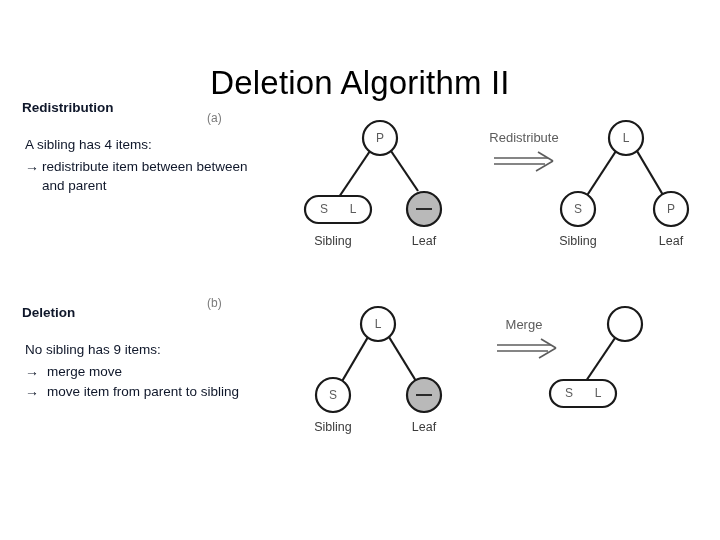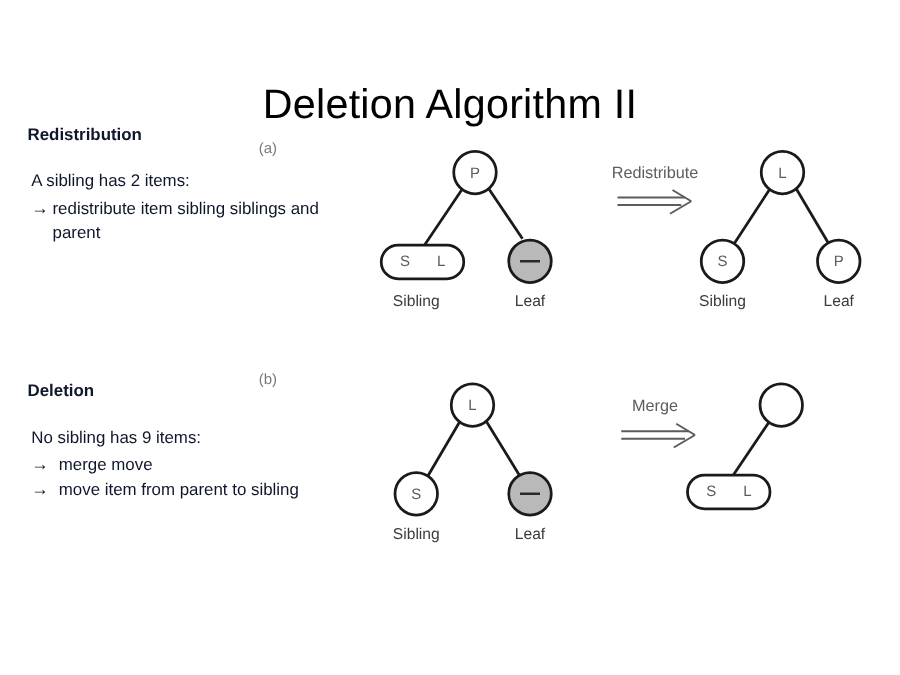--- a/index.html
+++ b/index.html
@@ -143,24 +143,24 @@
 </style>
 </head>
 <body>
 
 <div class="slide">
 
   <div id="slide-title">Deletion Algorithm II</div>
 
   <div class="text-block" id="block-redistribution">
     <div class="section-heading">Redistribution</div>
-    <div class="lead-line">A sibling has 2 items:</div>
+    <div class="lead-line">A sibling has 4 items:</div>
     <div class="bullet-row">
       <span class="bullet-arrow">→</span>
-      <span class="bullet-text">redistribute item sibling siblings and parent</span>
+      <span class="bullet-text">redistribute item between between and parent</span>
     </div>
   </div>
 
   <div class="text-block" id="block-merging">
     <div class="section-heading">Deletion</div>
     <div class="lead-line">No sibling has 9 items:</div>
     <div class="bullet-row">
       <span class="bullet-arrow">→</span>
       <span class="bullet-text">merge move</span>
     </div>

